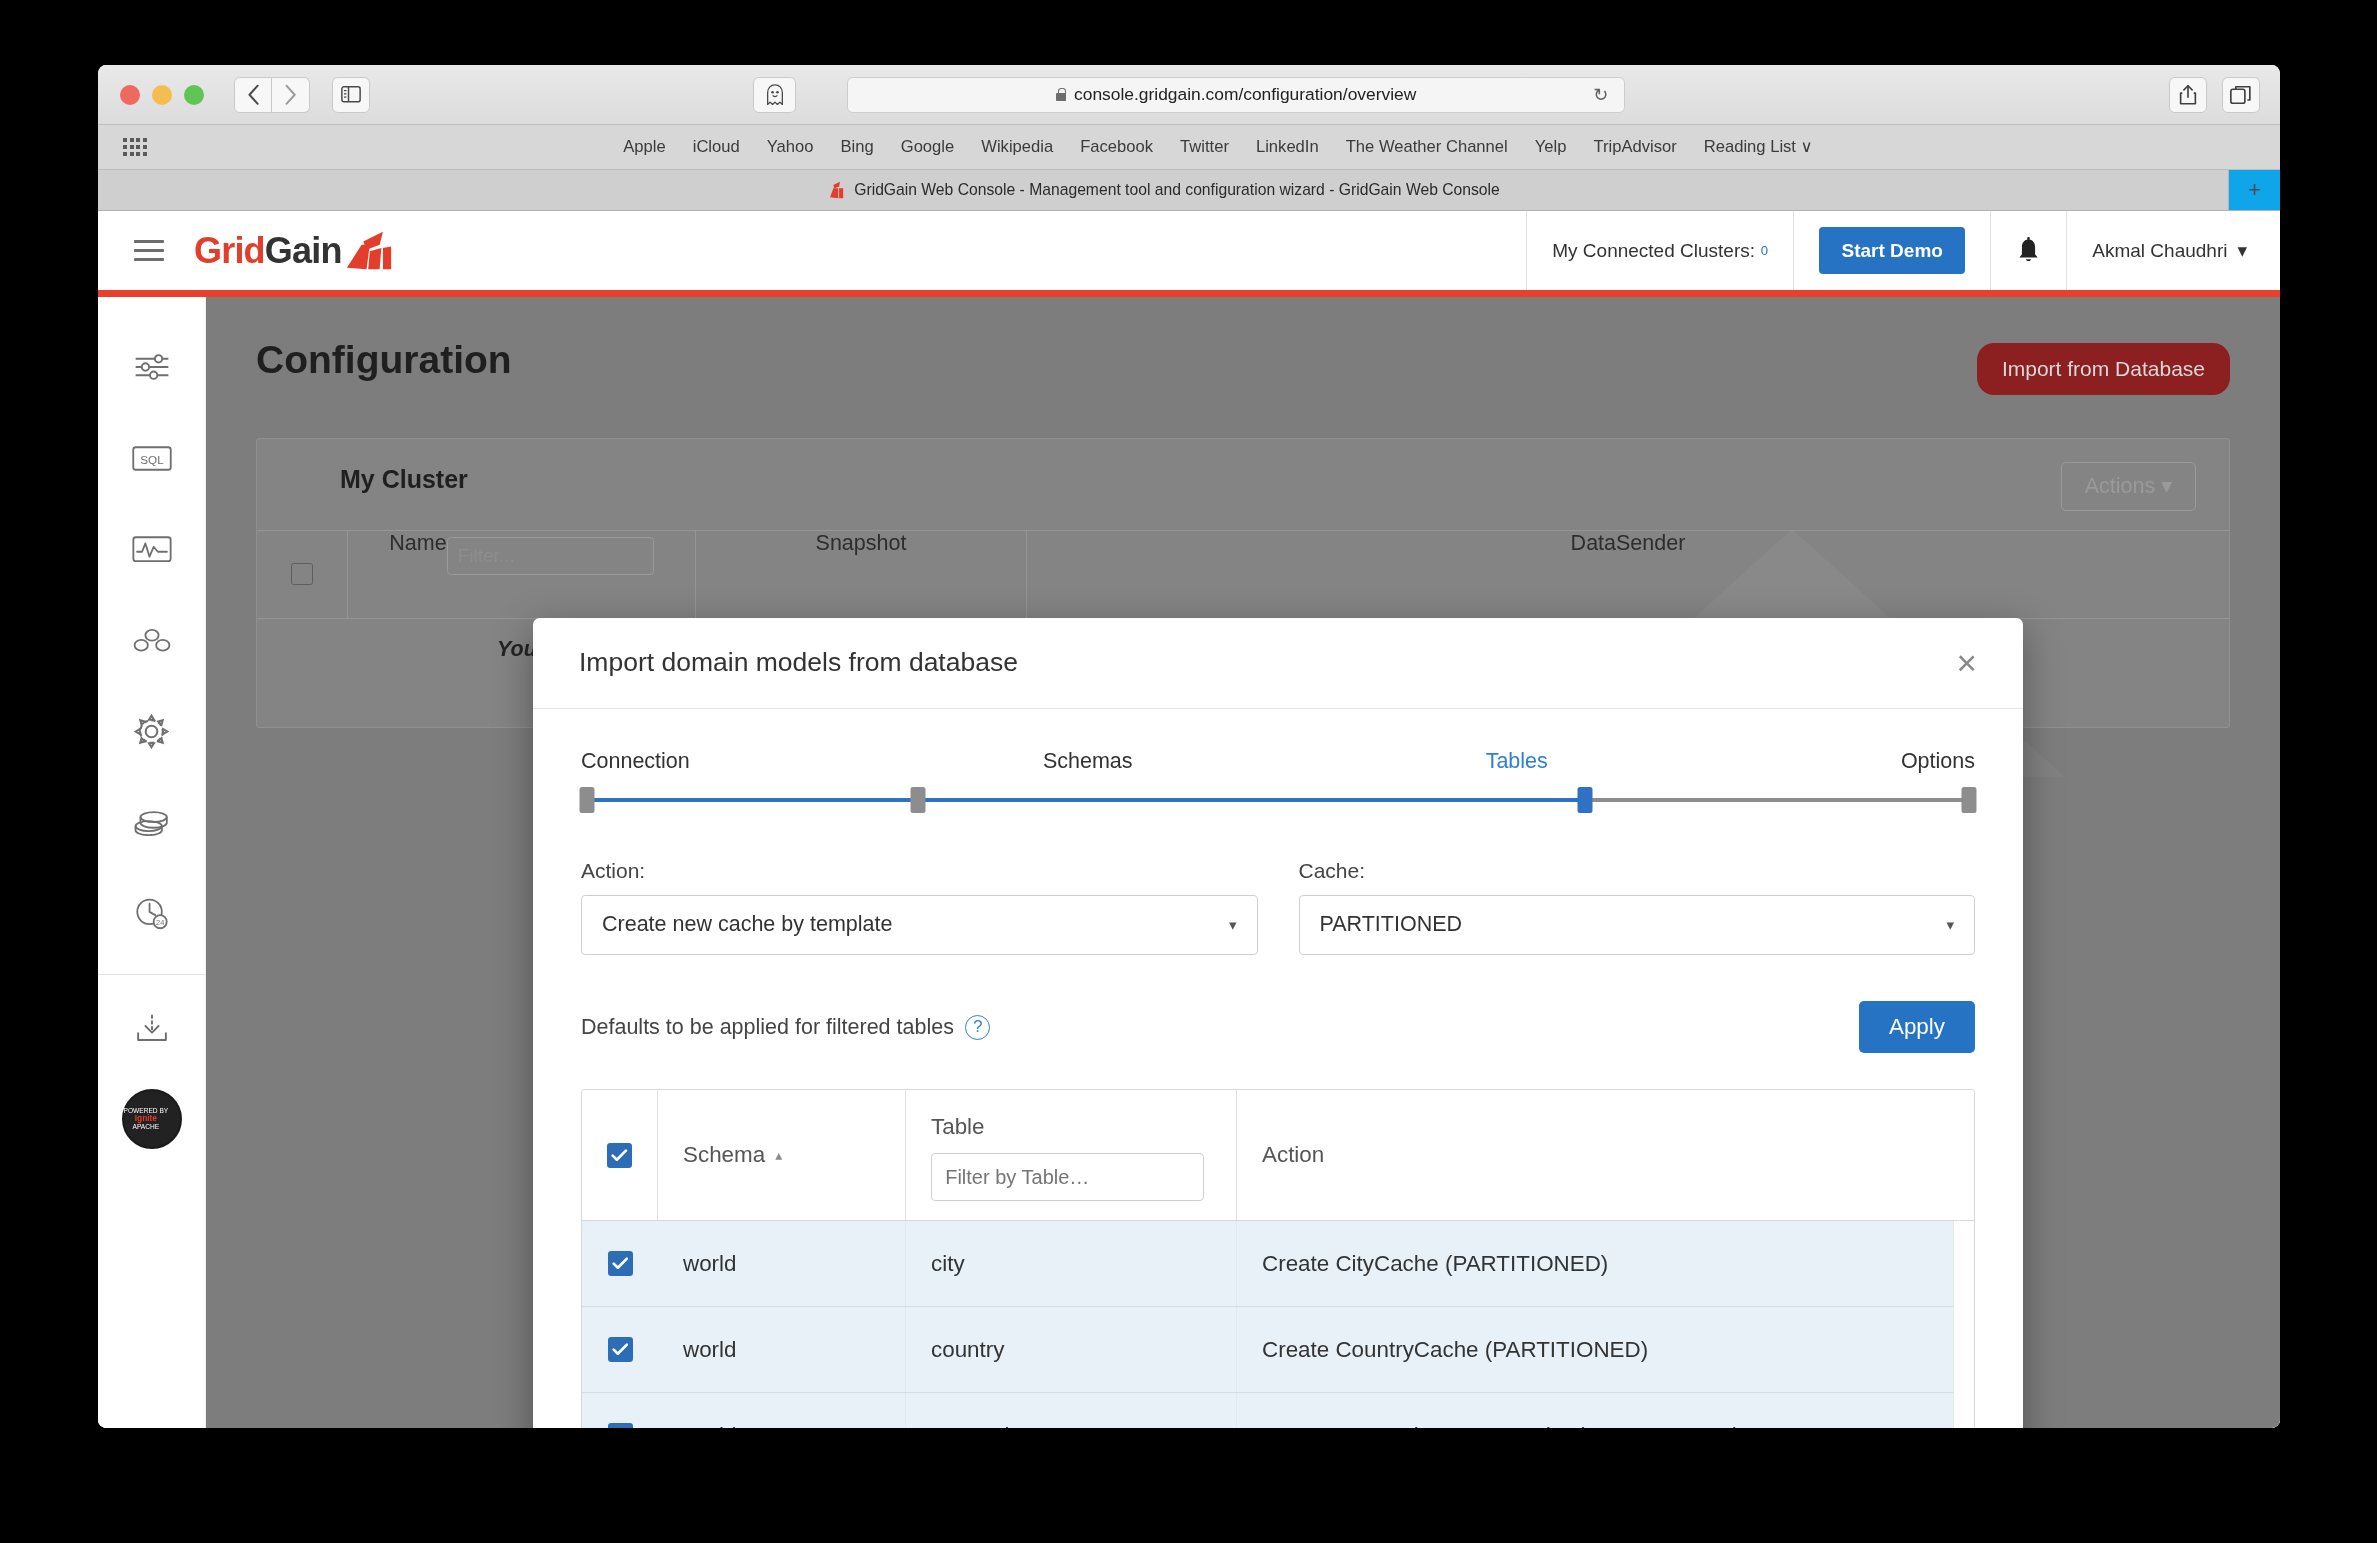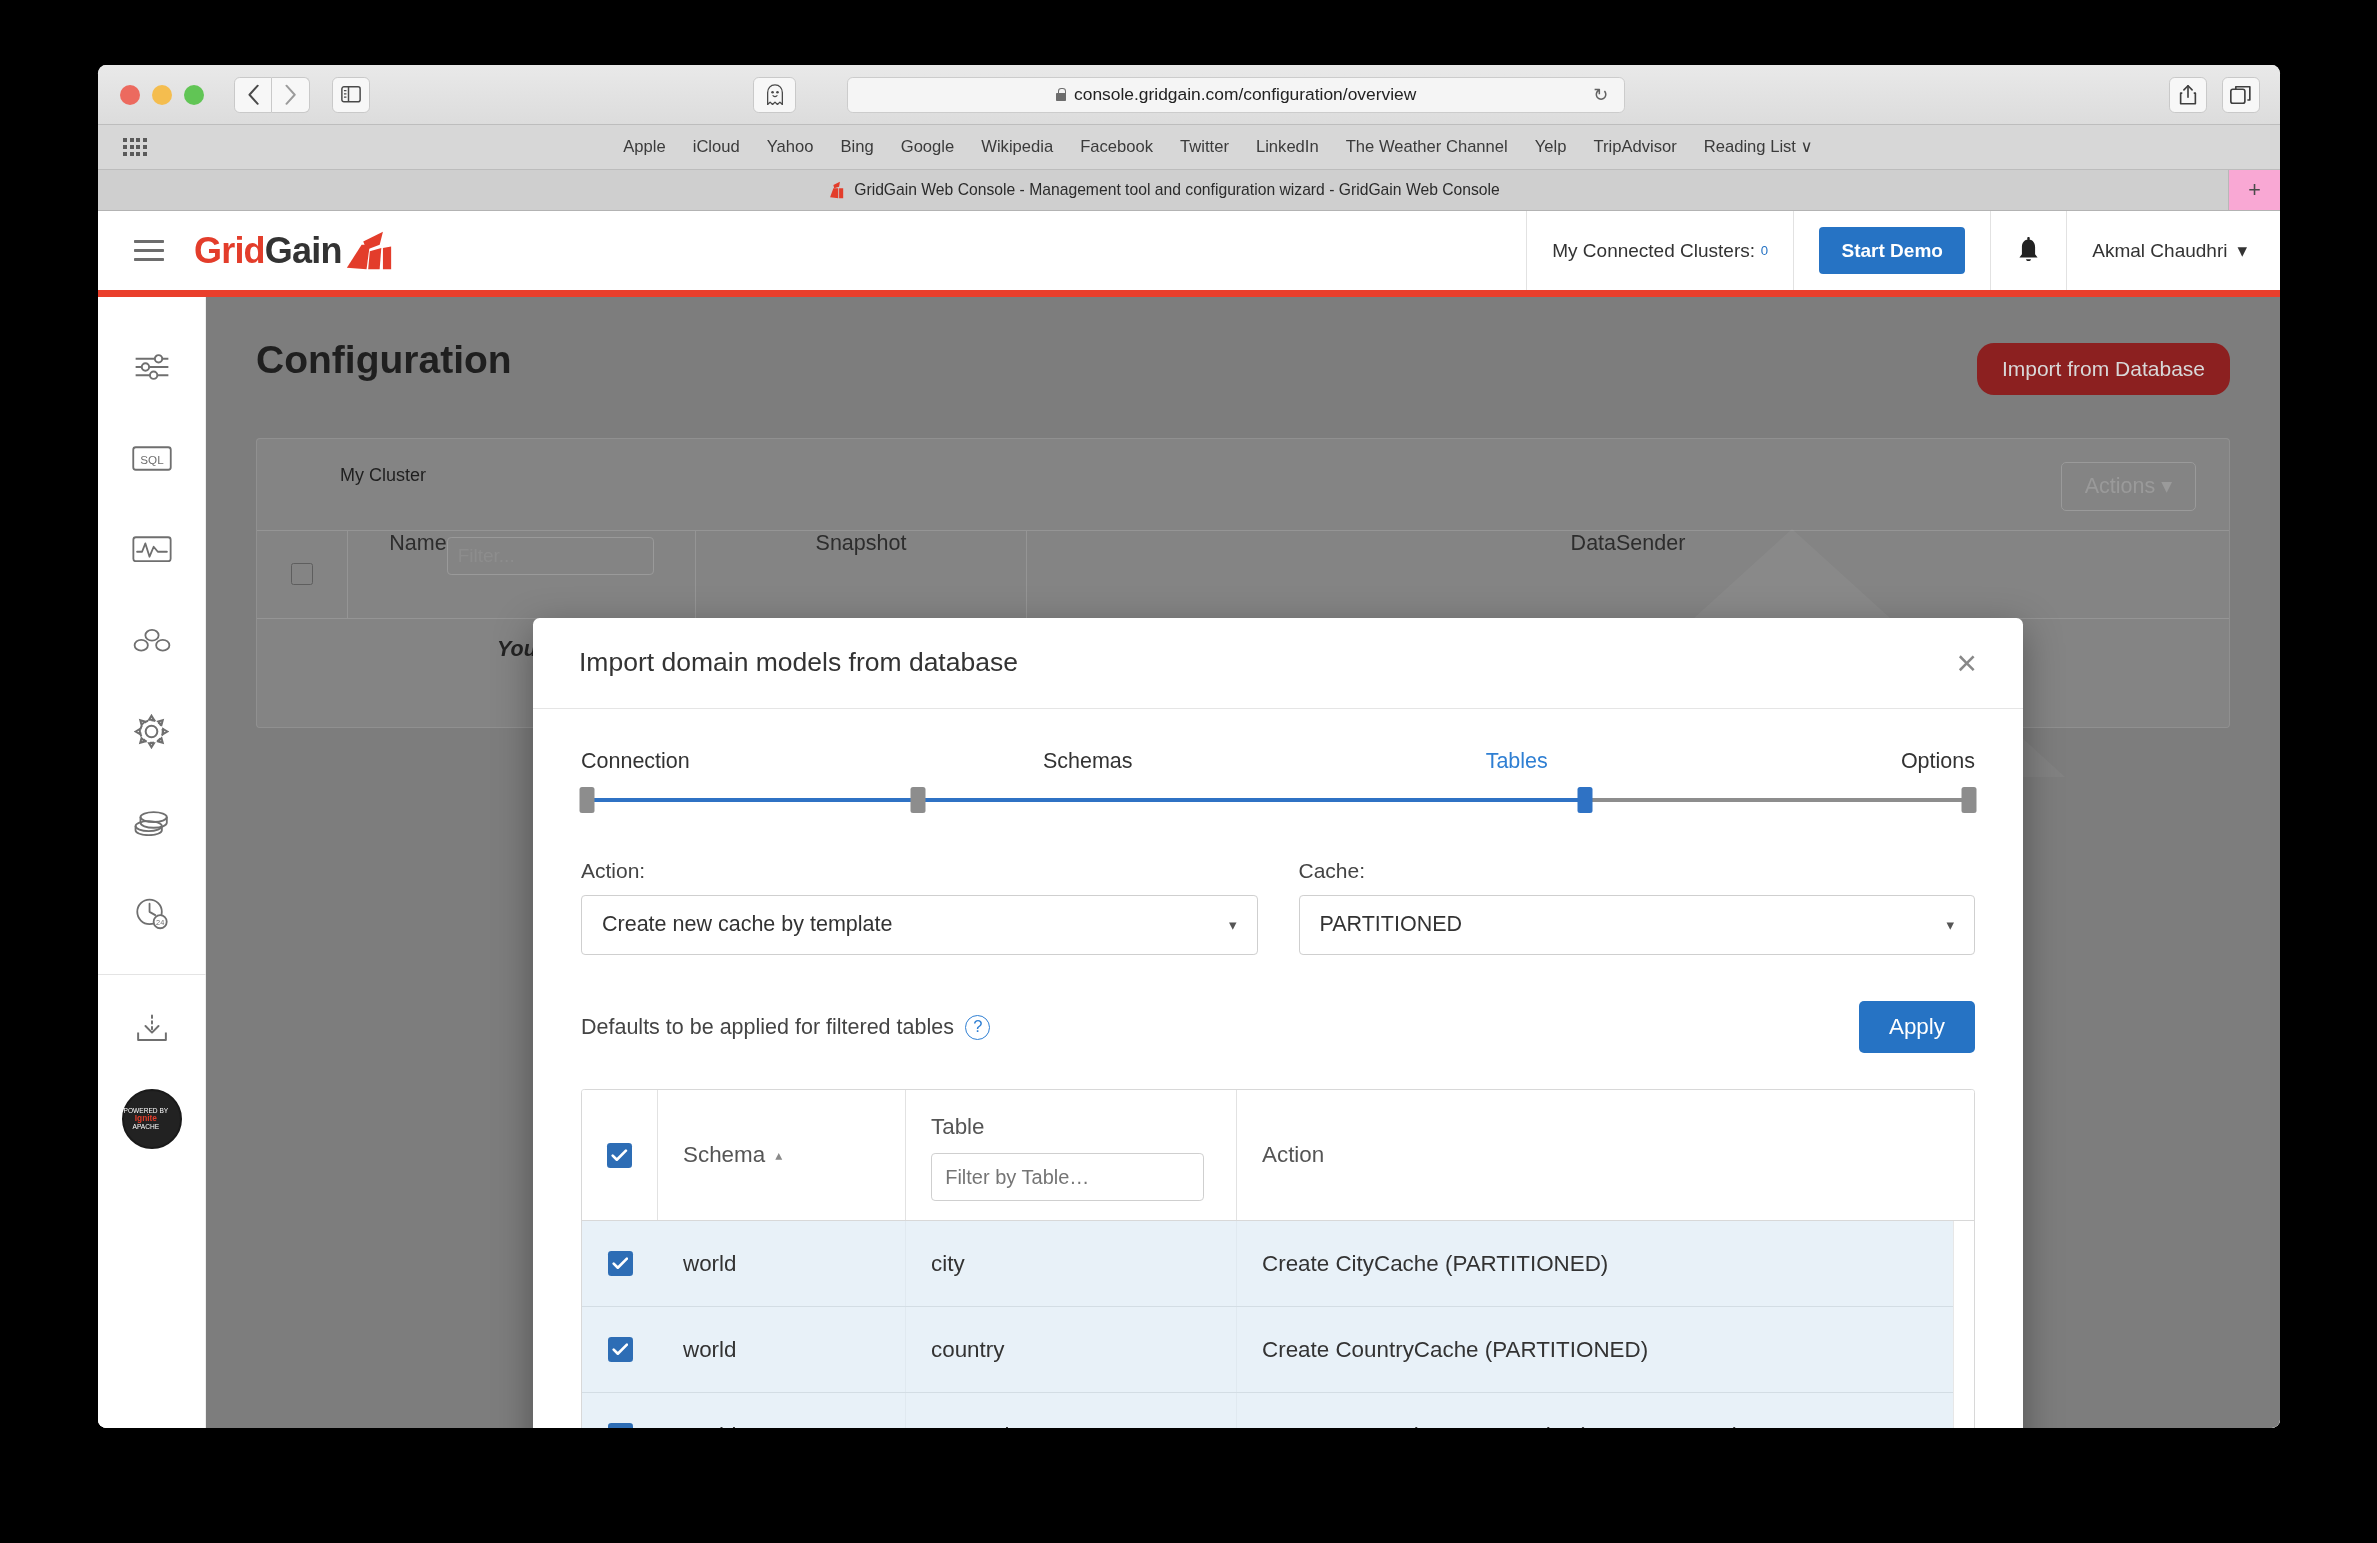--- a/index.html
+++ b/index.html
@@ -90,21 +90,21 @@
   #apps-grid-icon i { width: 4.1px; height: 4.1px; background: #5a5a5a; display: block; }
   #bookmark-list {
     display: flex; gap: 27px; margin: 0 auto;
     padding-left: 58px;
   }
   .bookmark-item { white-space: nowrap; }
 
   
   #tab-bar {
     height: 41px;
-    background: #f9a8d4;
+    background: #0ea5e9;
     border-bottom: 0.8px solid #b3b3b3;
     display: flex; align-items: stretch;
     position: relative;
   }
   #active-tab {
     flex: 1;
     display: flex; align-items: center; justify-content: center; gap: 10px;
     font-size: 15.7px; color: #2b2b2b;
     background: #cfcfcf;
     border-right: 0.8px solid #b8b8b8;
@@ -191,21 +191,21 @@
     padding: 14px 25px; cursor: pointer;
   }
   #bg-card {
     position: absolute; left: 50px; right: 50px; top: 141px;
     height: 290px;
     background: rgba(255,255,255,0.06);
     border: 0.8px solid rgba(255,255,255,0.1);
     border-radius: 4.1px;
   }
   #bg-card-title {
-    font-size: 18px; font-weight: normal; color: #1f1f1f;
+    font-size: 25px; font-weight: bold; color: #1f1f1f;
     padding: 26.5px 0 0 83px;
   }
   #bg-actions-btn {
     position: absolute; right: 33px; top: 23px;
     border: 0.8px solid #9a9a9a; border-radius: 5px;
     color: #9a9a9a; font-size: 21.5px;
     padding: 10.8px 23px;
   }
   #bg-table-head {
     position: absolute; left: 0; right: 0; top: 91px;

